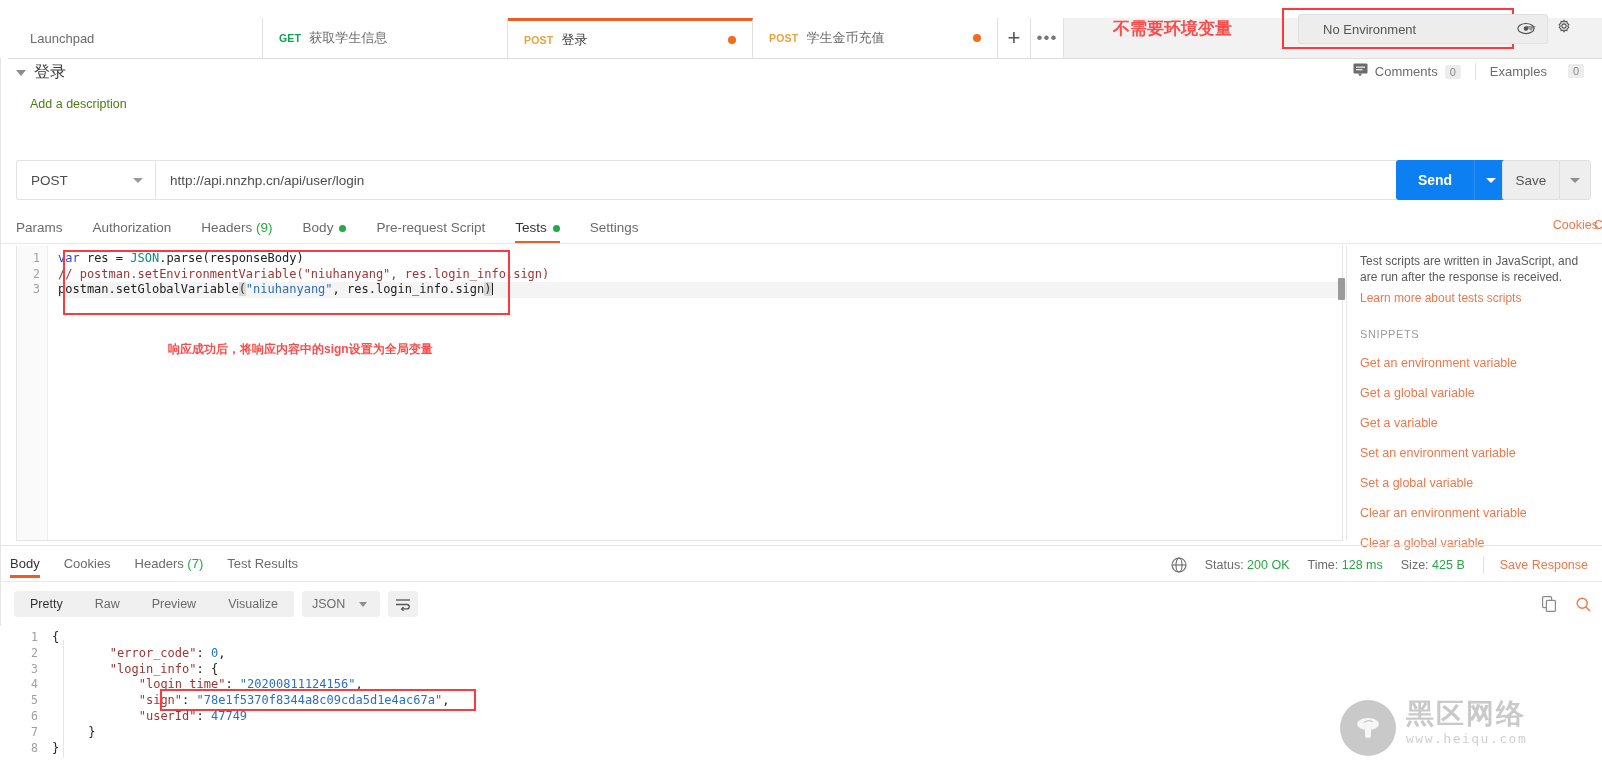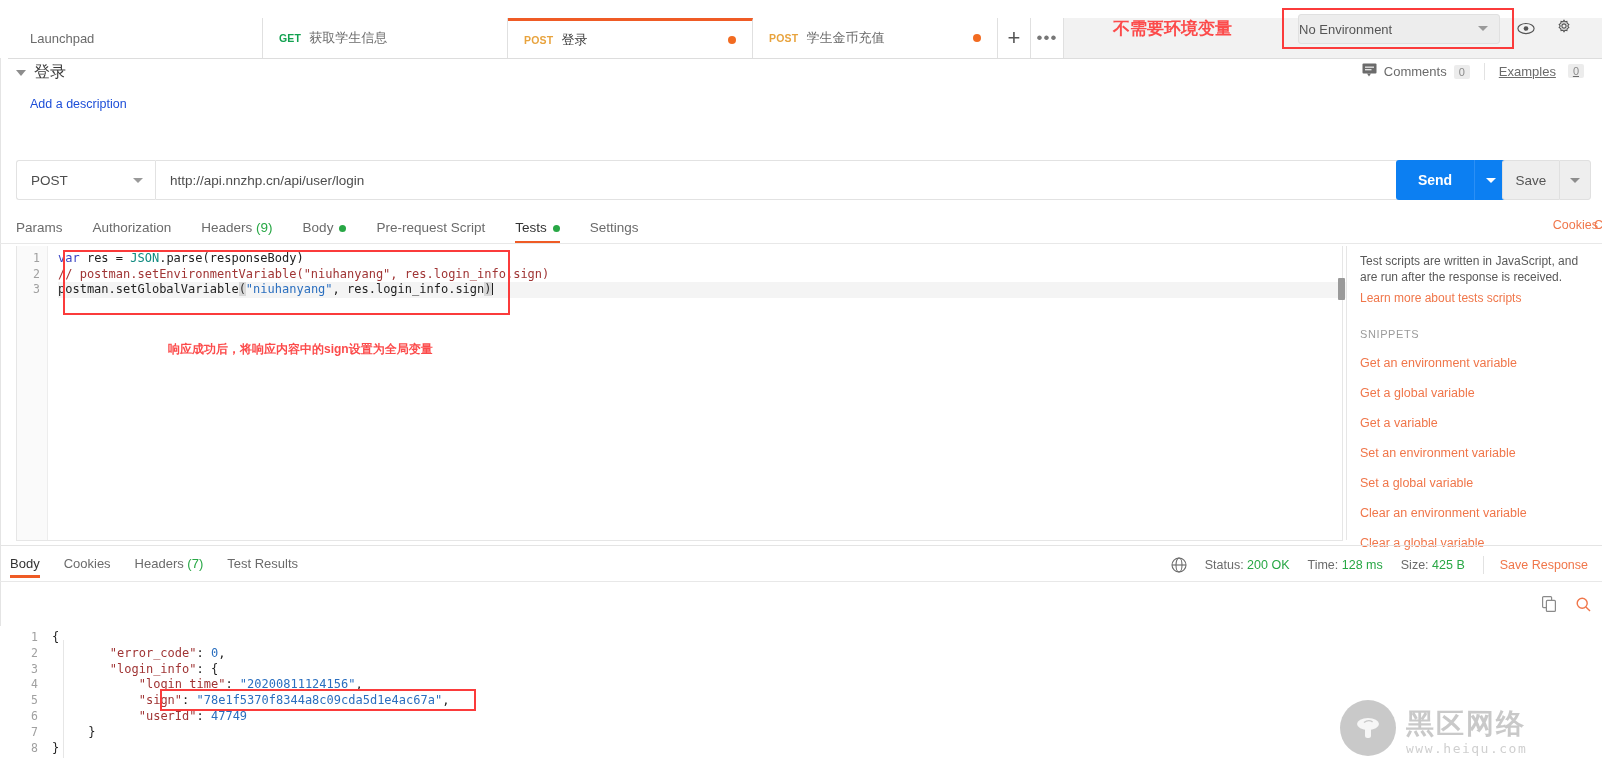--- a/index.html
+++ b/index.html
@@ -38,33 +38,33 @@
   .tabrest{flex:1;background:#f2f2f2;}
 
   
   .ann{position:absolute;color:#fc4b4b;font-weight:bold;white-space:nowrap;}
   .ann-env{left:1113px;top:17px;font-size:17px;}
   .redbox{position:absolute;border:2.5px solid #fb3b3b;box-sizing:border-box;pointer-events:none;}
   .rb-env{left:1282px;top:8px;width:232px;height:41px;}
 
   
   .envsel{position:absolute;left:1298px;top:14px;width:200px;height:28px;background:#ededed;border:1px solid #e0e0e0;border-radius:3px;
-    display:flex;align-items:center;padding:0 0;color:#555;font-size:13px;cursor:pointer;}
+    display:flex;align-items:center;padding:0 24px;color:#555;font-size:13px;cursor:pointer;}
   .envsel .cv{position:absolute;right:11px;top:11px;border-left:5px solid transparent;border-right:5px solid transparent;border-top:5px solid #9a9a9a;}
   .eyebtn{position:absolute;left:1514px;top:16px;width:24px;height:24px;display:flex;align-items:center;justify-content:center;cursor:pointer;}
   .gearbtn{position:absolute;left:1552px;top:14px;width:24px;height:26px;display:flex;align-items:center;justify-content:center;cursor:pointer;color:#555;font-size:16px;}
 
   
   .reqtitle{position:absolute;left:16px;top:62px;display:flex;align-items:center;gap:8px;}
   .caret-d{width:0;height:0;border-left:5px solid transparent;border-right:5px solid transparent;border-top:6px solid #8d8d8d;cursor:pointer;}
   .reqtitle .nm{font-size:16px;color:#3a3a3a;}
-  .adddesc{position:absolute;left:30px;top:97px;color:#1d4ed8;font-size:12.5px;cursor:pointer;}
+  .adddesc{position:absolute;left:30px;top:97px;color:#4d7c0f;font-size:12.5px;cursor:pointer;}
   .cmtbox{position:absolute;right:18px;top:63px;display:flex;align-items:center;gap:0;color:#6b6b6b;font-size:13px;}
   .cmt{display:flex;align-items:center;gap:7px;padding-right:14px;border-right:1px solid #e2e2e2;cursor:pointer;}
-  .exm{display:flex;align-items:flex-start;gap:12px;padding-left:14px;cursor:pointer;text-decoration:underline;}
+  .exm{display:flex;align-items:flex-start;gap:21px;padding-left:14px;cursor:pointer;}
   .cnt{background:#ececec;color:#8a8a8a;font-size:11px;border-radius:2px;padding:1px 5px;}
 
   
   .urlrow{position:absolute;left:16px;top:160px;height:40px;display:flex;align-items:stretch;}
   .methodsel{width:110px;background:#fff;border:1px solid #e2e2e2;border-right:none;border-radius:3px 0 0 3px;
     display:flex;align-items:center;padding:0 14px;color:#4d4d4d;font-size:13.5px;position:relative;cursor:pointer;}
   .methodsel .cv{position:absolute;right:12px;top:17px;border-left:5px solid transparent;border-right:5px solid transparent;border-top:5px solid #9a9a9a;}
   .urlinput{width:1262px;background:#fff;border:1px solid #e2e2e2;border-radius:0 3px 3px 0;
     display:flex;align-items:center;padding:12px 14px;color:#4d4d4d;font-size:13.5px;cursor:text;}
   .sendwrap{position:absolute;left:1396px;top:160px;height:40px;display:flex;}
@@ -155,21 +155,21 @@
   .jk{color:#a03535;}
   .jv-s{color:#2b6fbf;}
   .jv-n{color:#2b6fbf;}
   .jp{color:#222;}
   .rvline{position:absolute;left:63px;top:640px;width:1px;height:118px;background:#e6e6e6;}
   .rb-sign{left:160px;top:689px;width:316px;height:22px;}
   .leftbar{position:absolute;left:0;top:58px;width:1px;height:724px;background:#e4e4e4;}
   .leftedge{position:absolute;left:0;top:58px;width:8px;height:724px;background:#fff;}
 
   
-  .wm{position:absolute;left:1340px;top:700px;display:flex;align-items:flex-end;gap:10px;opacity:.55;}
+  .wm{position:absolute;left:1340px;top:700px;display:flex;align-items:flex-start;gap:10px;opacity:.55;}
   .wm .circ{width:56px;height:56px;border-radius:50%;background:#9e9e9e;display:flex;align-items:center;justify-content:center;}
   .wm .txt{display:flex;flex-direction:column;}
   .wm .cn{font-size:28px;color:#9e9e9e;font-weight:bold;letter-spacing:2px;line-height:1;}
   .wm .url{font-size:13px;color:#a8a8a8;letter-spacing:1.5px;margin-top:3px;font-family:"DejaVu Sans Mono","Liberation Mono",monospace;}
   .topstrip{position:absolute;left:0;top:0;width:1602px;height:18px;background:#fff;}
 </style>
 </head>
 <body>
 
 <div class="app">
@@ -333,20 +333,39 @@
         </svg>
     </span>
     <span class="mi"><span>Status:</span> <b>200 OK</b></span>
     <span class="mi"><span>Time:</span> <b>128 ms</b></span>
     <span class="mi"><span>Size:</span> <b>425 B</b></span>
     <span class="sep"></span>
     <span class="saveresp">Save Response</span>
   </div>
   <div class="resphdr-rule"></div>
 
+  <div class="fmtbar">
+    <div class="fmtgrp" id="fmtgrp-root">
+        <div class="f active">Pretty</div>
+        <div class="f">Raw</div>
+        <div class="f">Preview</div>
+        <div class="f">Visualize</div>
+      </div>
+    <div class="jsonsel">
+      <span>JSON</span>
+      <i class="cv"></i>
+    </div>
+    <div class="wrapbtn">
+      <svg width="16" height="13" viewBox="0 0 16 13">
+          <line x1="1" y1="2" x2="15" y2="2" stroke="#555" stroke-width="1.3"></line>
+          <path d="M1 6.5h11a2.2 2.2 0 010 4.4H7" fill="none" stroke="#555" stroke-width="1.3"></path>
+          <path d="M8.6 9l-2 1.9 2 1.9" fill="none" stroke="#555" stroke-width="1.3"></path>
+        </svg>
+    </div>
+  </div>
   <div class="copybtn">
     <svg width="15" height="16" viewBox="0 0 15 16">
         <rect x="0.6" y="0.6" width="9" height="11" rx="1" fill="none" stroke="#8a8a8a" stroke-width="1.2"></rect>
         <rect x="4.4" y="4.4" width="9" height="11" rx="1" fill="#fff" stroke="#8a8a8a" stroke-width="1.2"></rect>
       </svg>
   </div>
   <div class="searchbtn">
     <svg width="15" height="15" viewBox="0 0 15 15">
         <circle cx="6.2" cy="6.2" r="5" fill="none" stroke="#f0764a" stroke-width="1.4"></circle>
         <line x1="9.9" y1="9.9" x2="14" y2="14" stroke="#f0764a" stroke-width="1.4"></line>

